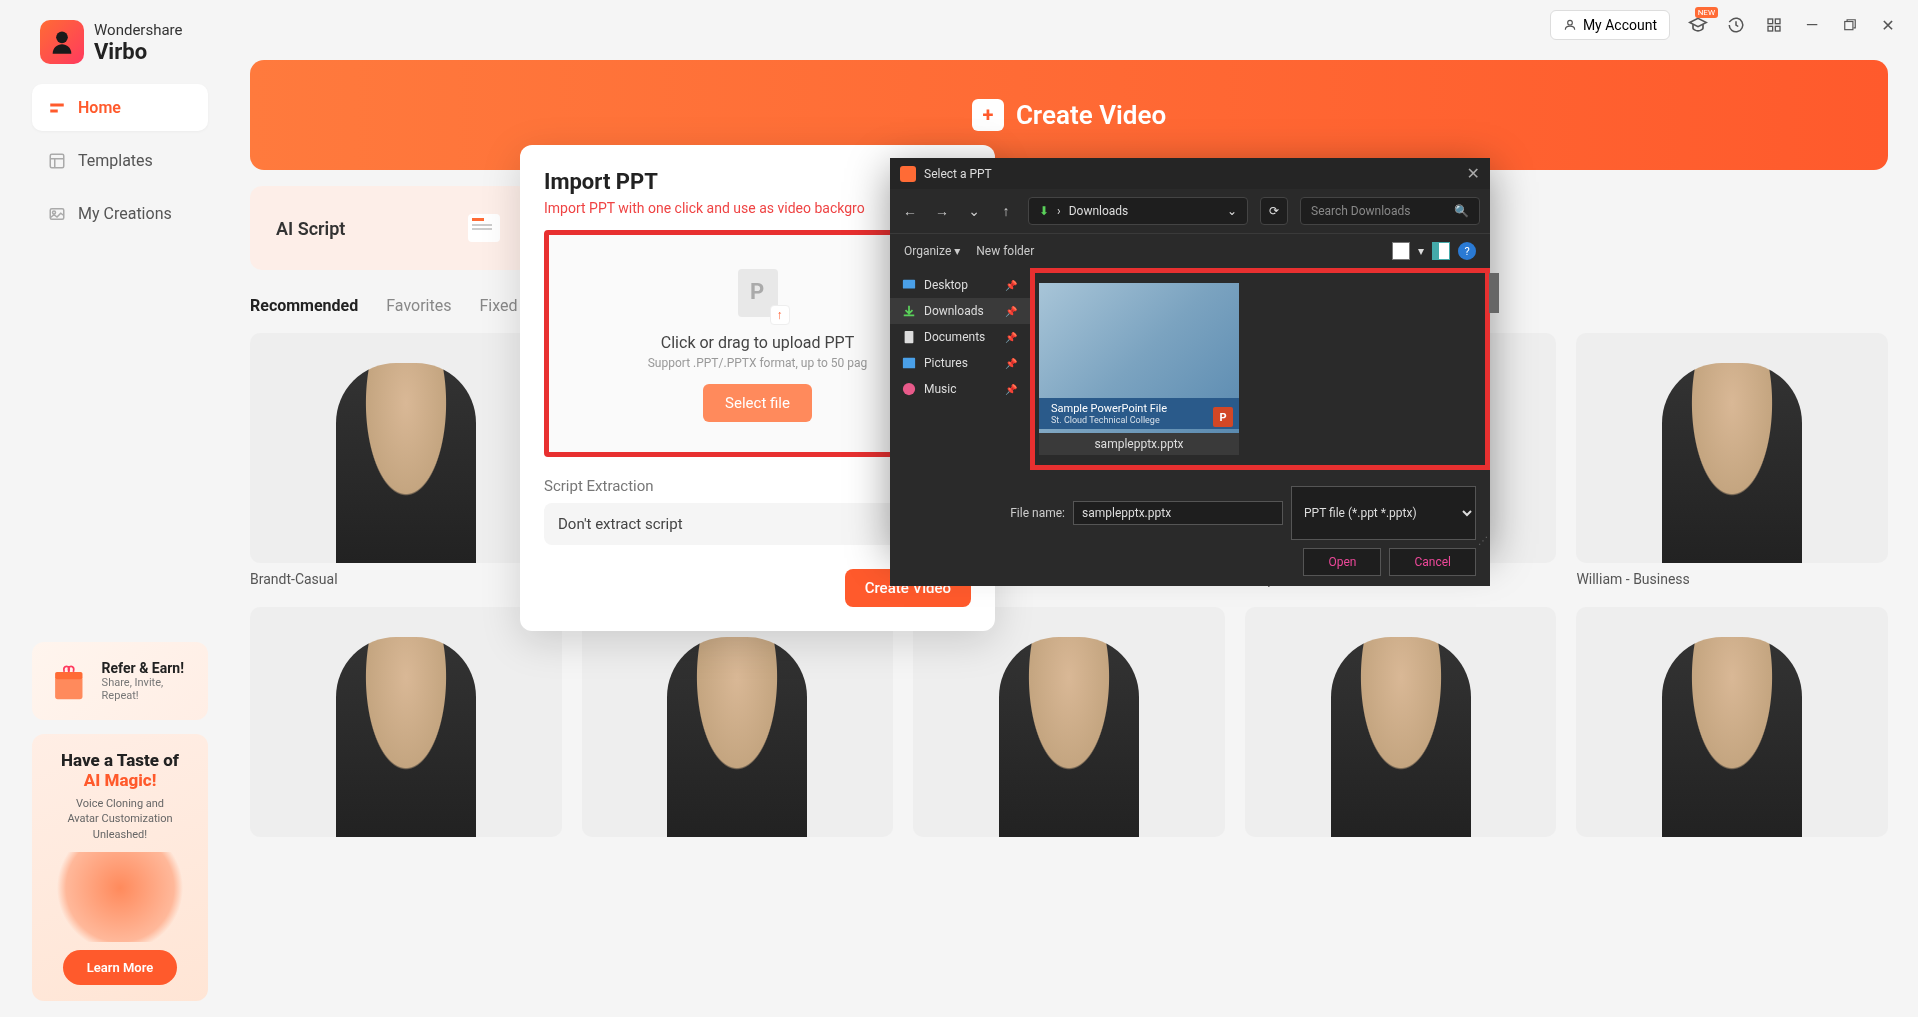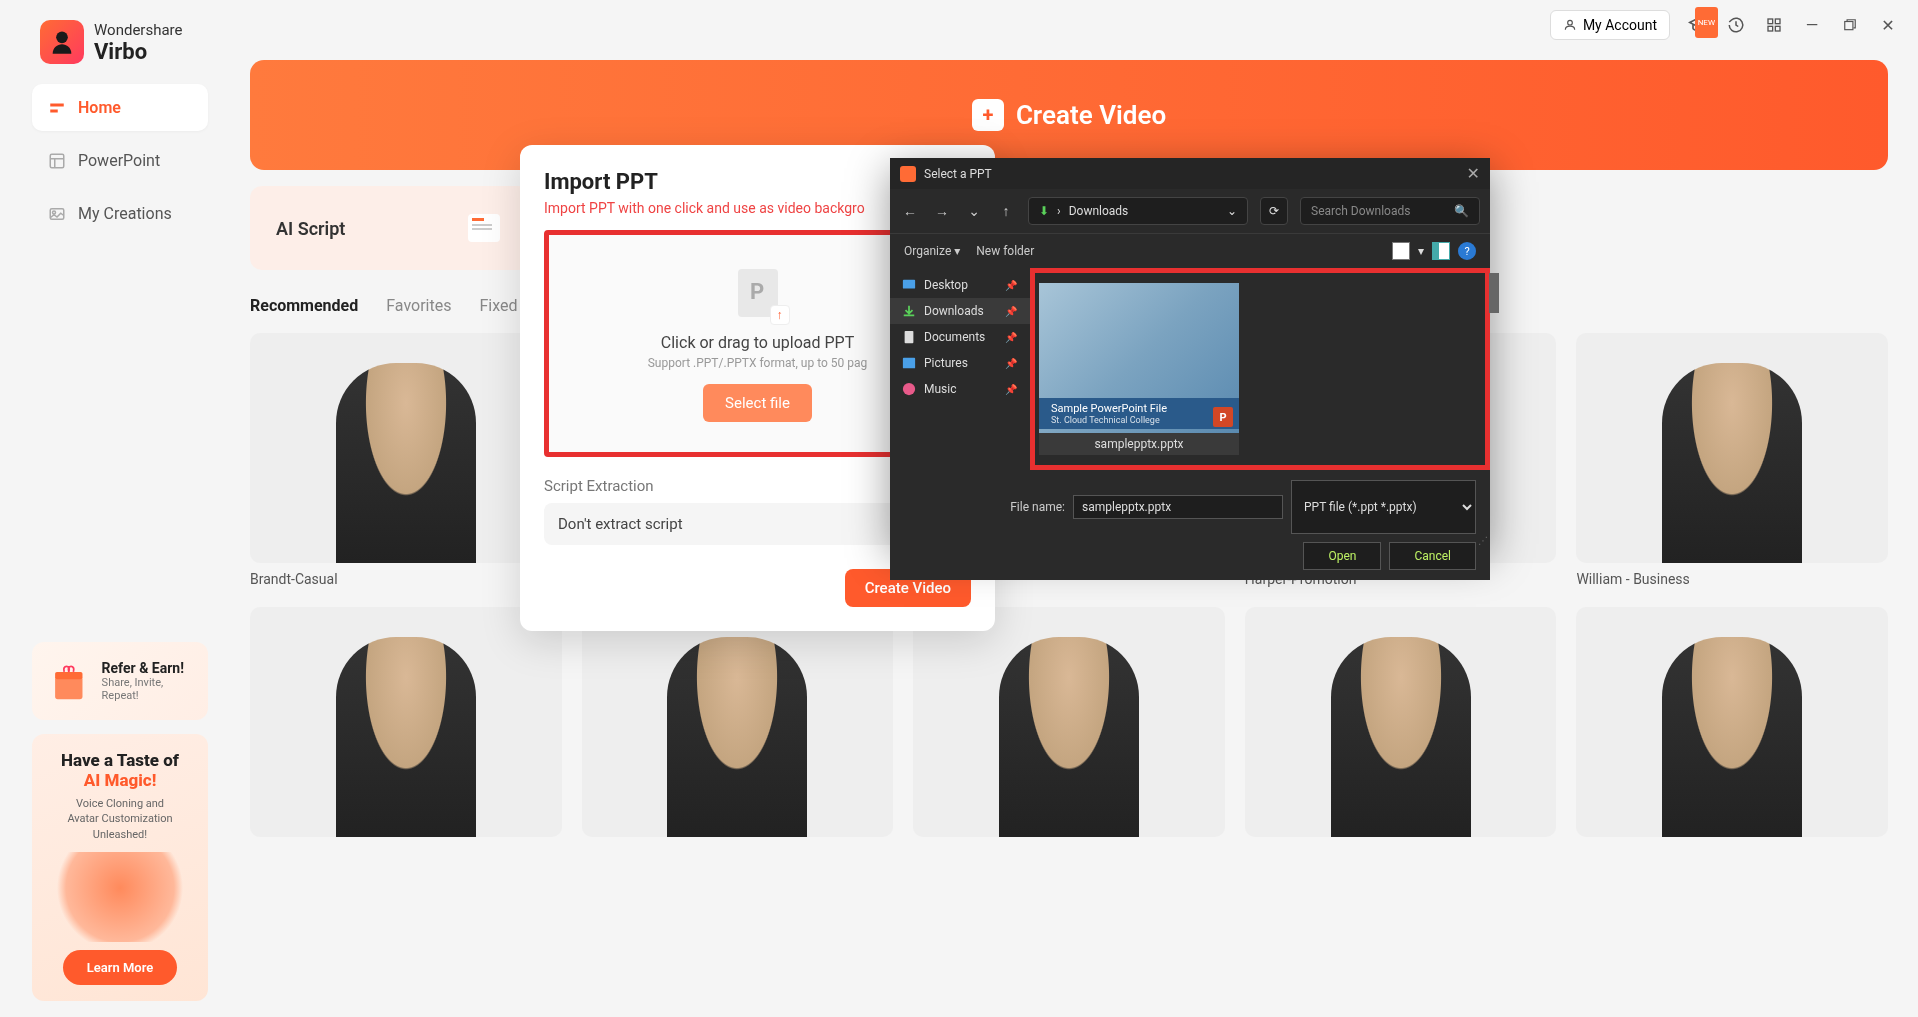--- a/index.html
+++ b/index.html
@@ -2,21 +2,21 @@
 <html><head>
 <meta charset="utf-8">
 <style>
 * { margin: 0; padding: 0; box-sizing: border-box; font-family: -apple-system, BlinkMacSystemFont, "Segoe UI", Roboto, sans-serif; }
 body { background: #f5f5f5; width: 1918px; height: 1017px; overflow: hidden; position: relative; }
 
 
 .titlebar { height: 50px; display: flex; align-items: center; justify-content: flex-end; padding: 0 20px; gap: 18px; }
 .titlebar .account { display: flex; align-items: center; gap: 6px; padding: 6px 12px; border: 1px solid #ddd; border-radius: 6px; background: #fff; font-size: 14px; cursor: pointer; }
 .titlebar .tb-icon { width: 20px; height: 20px; color: #555; cursor: pointer; display: flex; align-items: center; justify-content: center; position: relative; }
-.titlebar .new-badge { position: absolute; top: -8px; right: -10px; background: #ff6b35; color: #fff; font-size: 8px; padding: 11px 3px; border-radius: 3px; }
+.titlebar .new-badge { position: absolute; top: -8px; right: -10px; background: #ff6b35; color: #fff; font-size: 8px; padding: 1px 3px; border-radius: 3px; }
 
 
 .layout { display: flex; height: calc(100% - 50px); }
 .sidebar { width: 240px; padding: 0 32px; display: flex; flex-direction: column; }
 .logo { display: flex; align-items: center; gap: 10px; padding: 0 8px 20px; margin-top: -30px; }
 .logo-icon { width: 44px; height: 44px; border-radius: 10px; background: linear-gradient(135deg, #ff6b35, #ff3a5e); display: flex; align-items: center; justify-content: center; }
 .logo-icon svg { width: 28px; height: 28px; }
 .logo-text { display: flex; flex-direction: column; }
 .logo-brand { font-size: 15px; color: #333; }
 .logo-name { font-size: 22px; font-weight: 700; color: #222; }
@@ -96,26 +96,26 @@
 .fp-side-icon { width: 14px; height: 14px; }
 .fp-pin { color: #888; font-size: 10px; }
 .fp-content { flex: 1; padding: 10px 4px; position: relative; border: 5px solid #e83030; }
 .fp-thumb { width: 200px; }
 .fp-thumb-img { width: 200px; height: 150px; background: linear-gradient(135deg, #a8c5d8, #7ba3c0, #5a8ab0); position: relative; }
 .fp-thumb-overlay { position: absolute; bottom: 4px; left: 0; right: 0; background: #2a5a8a; color: #fff; padding: 4px 12px; font-size: 11px; }
 .fp-thumb-overlay-sub { font-size: 9px; opacity: 0.8; }
 .fp-p-badge { position: absolute; bottom: 6px; right: 6px; width: 20px; height: 20px; background: #d24726; color: #fff; font-size: 11px; font-weight: bold; display: flex; align-items: center; justify-content: center; border-radius: 2px; }
 .fp-thumb-name { text-align: center; padding: 4px; font-size: 12px; background: #3a3a3a; }
 .fp-scrollbar { position: absolute; right: -14px; top: 0; width: 10px; height: 40px; background: #666; }
-.fp-footer { padding: 10px 14px; display: flex; flex-direction: column; gap: 8px; background: #2a2a2a; }
+.fp-footer { padding: 10px 14px; display: flex; flex-direction: column; gap: 8px; background: #2a2a2a; margin-top: 6px; }
 .fp-row { display: flex; align-items: center; gap: 8px; justify-content: flex-end; }
 .fp-label { font-size: 12px; color: #ccc; }
 .fp-input { flex: 0 0 210px; background: #1e1e1e; border: 1px solid #555; padding: 4px 8px; color: #ddd; font-size: 12px; }
 .fp-type { flex: 0 0 185px; background: #1e1e1e; border: 1px solid #555; padding: 18px 8px; color: #ddd; font-size: 12px; }
-.fp-btn { background: #1e1e1e; border: 1px solid #555; color: #bef264; padding: 6px 24px; font-size: 12px; cursor: pointer; }
+.fp-btn { background: #1e1e1e; border: 1px solid #555; color: #ec4899; padding: 6px 24px; font-size: 12px; cursor: pointer; }
 .fp-resize { position: absolute; bottom: 2px; right: 2px; color: #666; font-size: 10px; }
 </style>
 </head>
 <body>
 
 <div class="titlebar">
   <div class="account">
     <svg width="14" height="14" viewBox="0 0 24 24" fill="none" stroke="#555" stroke-width="2">
         <circle cx="12" cy="8" r="4"></circle>
         <path d="M4 20c0-4 4-6 8-6s8 2 8 6"></path>
@@ -173,21 +173,21 @@
           <path d="M3 6h18v4H3z"></path>
           <path d="M3 14h10v4H3z"></path>
         </svg>
       <span>Home</span>
     </div>
     <div class="nav-item">
       <svg class="icon" viewBox="0 0 24 24" fill="none" stroke="#aaa" stroke-width="2">
           <rect x="3" y="3" width="18" height="18" rx="2"></rect>
           <path d="M3 9h18M9 9v12"></path>
         </svg>
-      <span>PowerPoint</span>
+      <span>Templates</span>
     </div>
     <div class="nav-item">
       <svg class="icon" viewBox="0 0 24 24" fill="none" stroke="#aaa" stroke-width="2">
           <rect x="3" y="5" width="18" height="14" rx="2"></rect>
           <circle cx="8" cy="10" r="2"></circle>
           <path d="M3 17l5-4 4 3 5-5 4 3"></path>
         </svg>
       <span>My Creations</span>
     </div>
 

